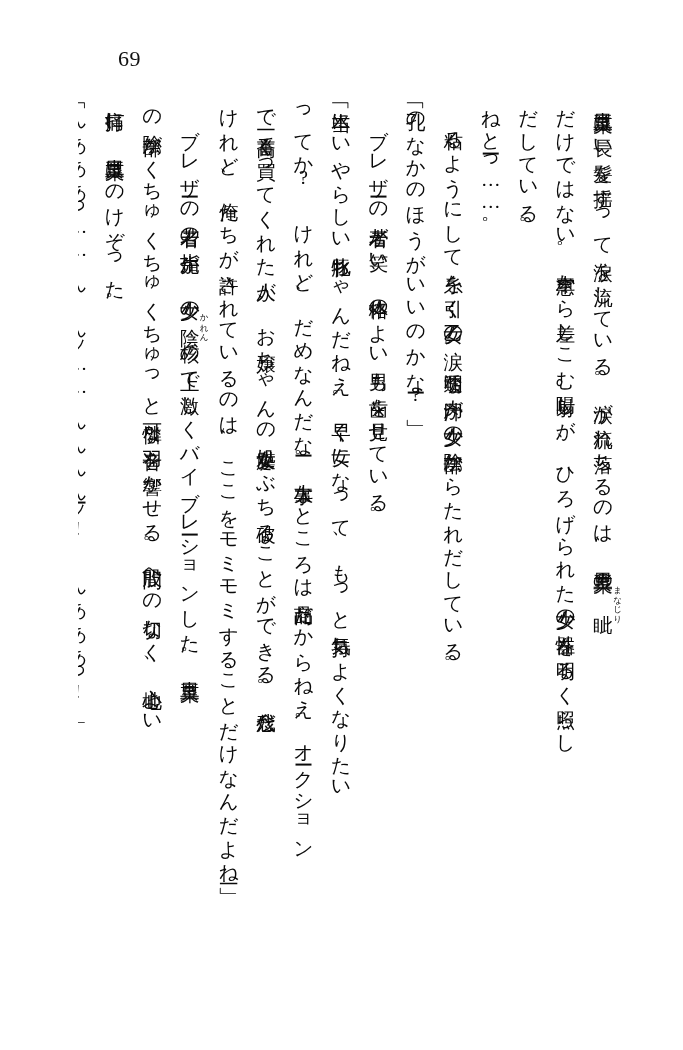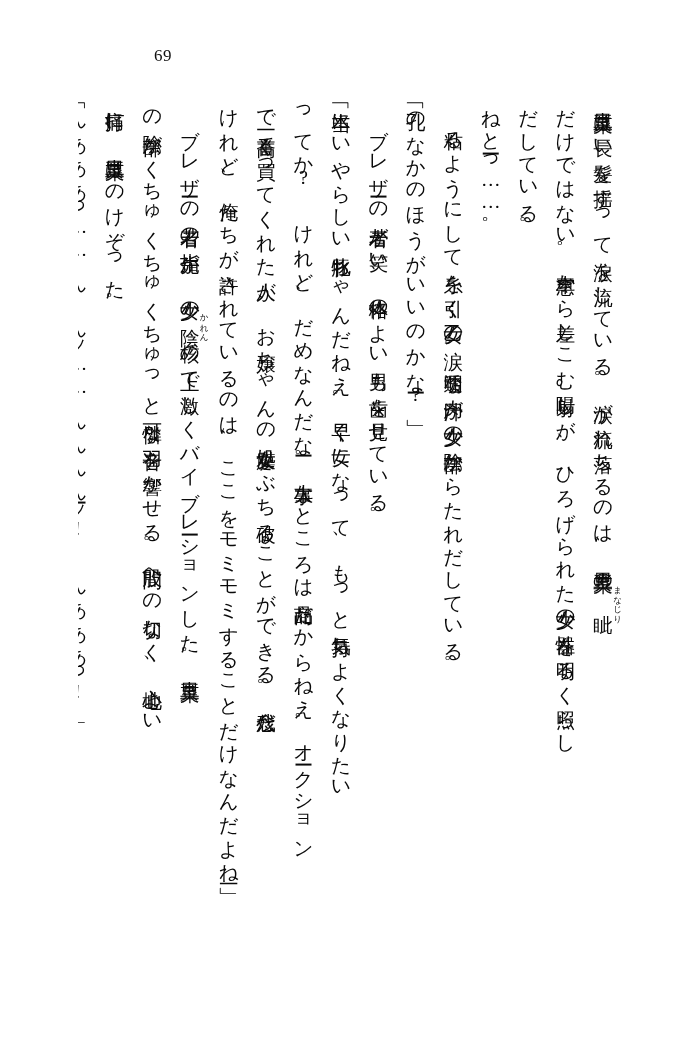--- a/index.html
+++ b/index.html
@@ -15,25 +15,24 @@
     position: relative;
     width: 683px;
     height: 1050px;
     background: #ffffff;
     overflow: hidden;
   }
   #page-number {
     position: absolute;
     top: 46px;
     left: 118px;
-    font-size: 17px;
+    font-size: 22px;
     letter-spacing: 0.5px;
     color: #111;
     font-family: "Liberation Serif", "DejaVu Serif", serif;
-    margin-left: 36px;
   }
   
   #body-text {
     position: absolute;
     top: 96px;
     left: 78px;
     width: 545px;
     height: 880px;
     writing-mode: vertical-rl;
     -webkit-writing-mode: vertical-rl;

